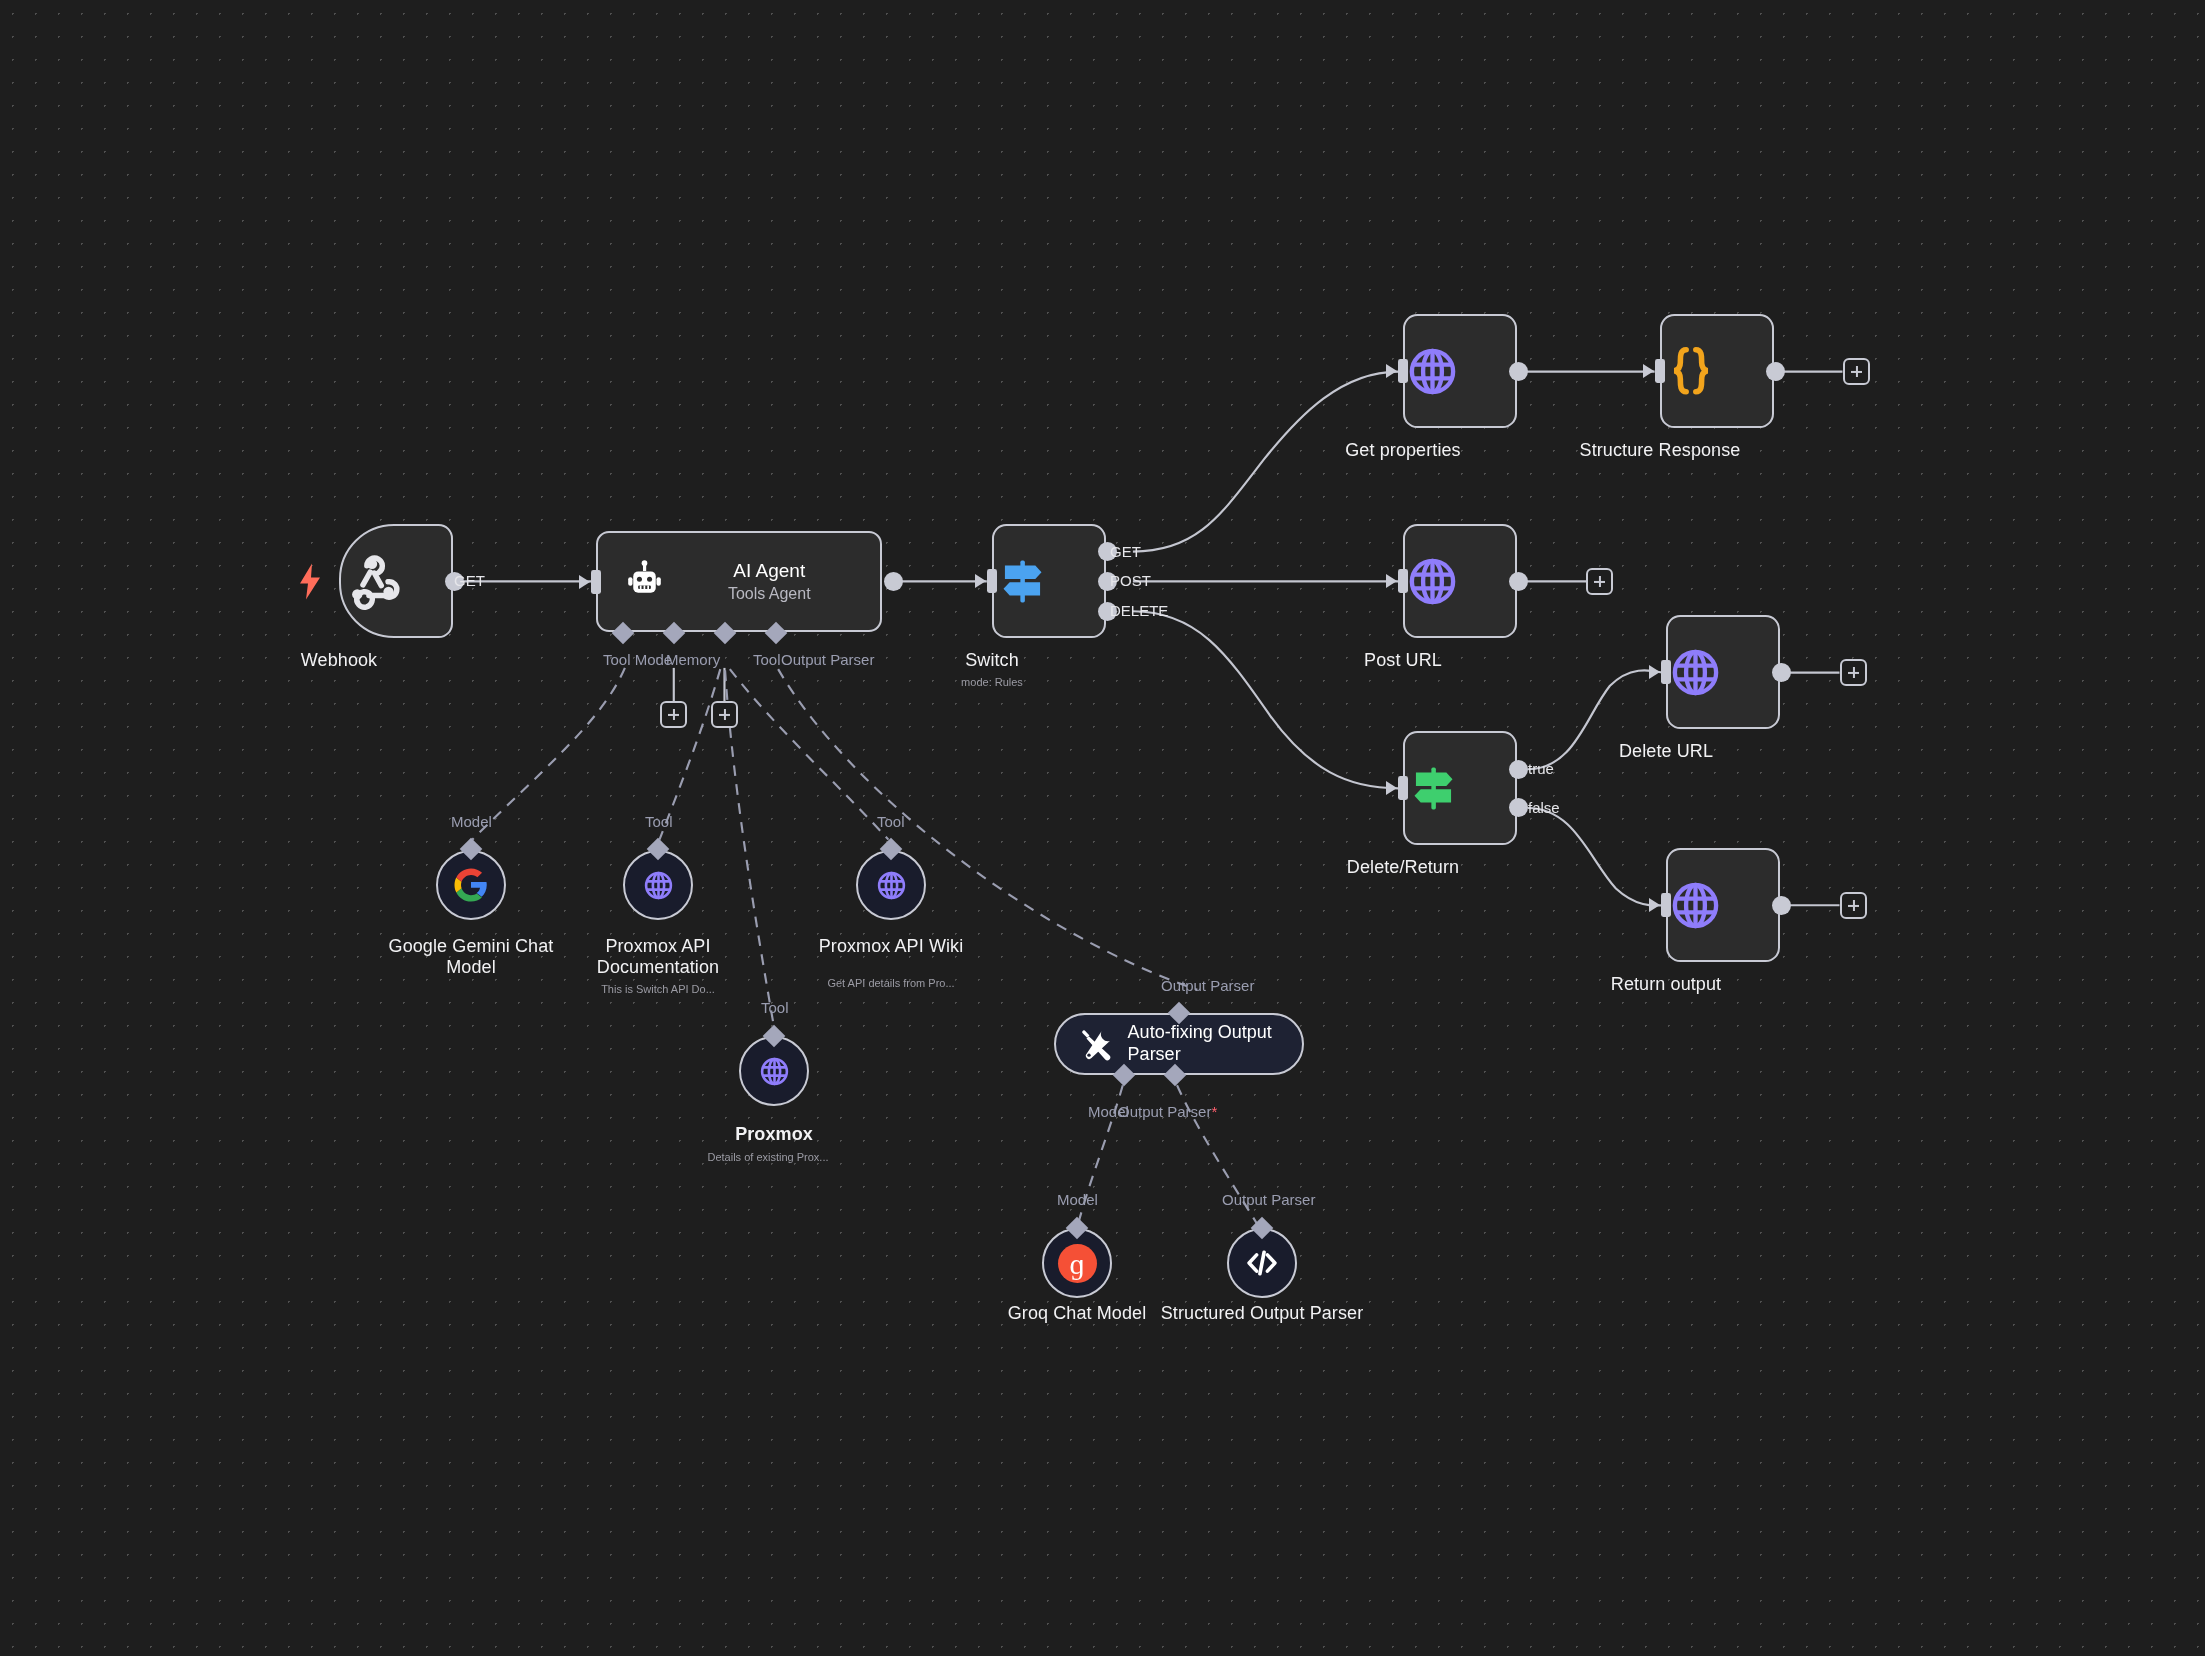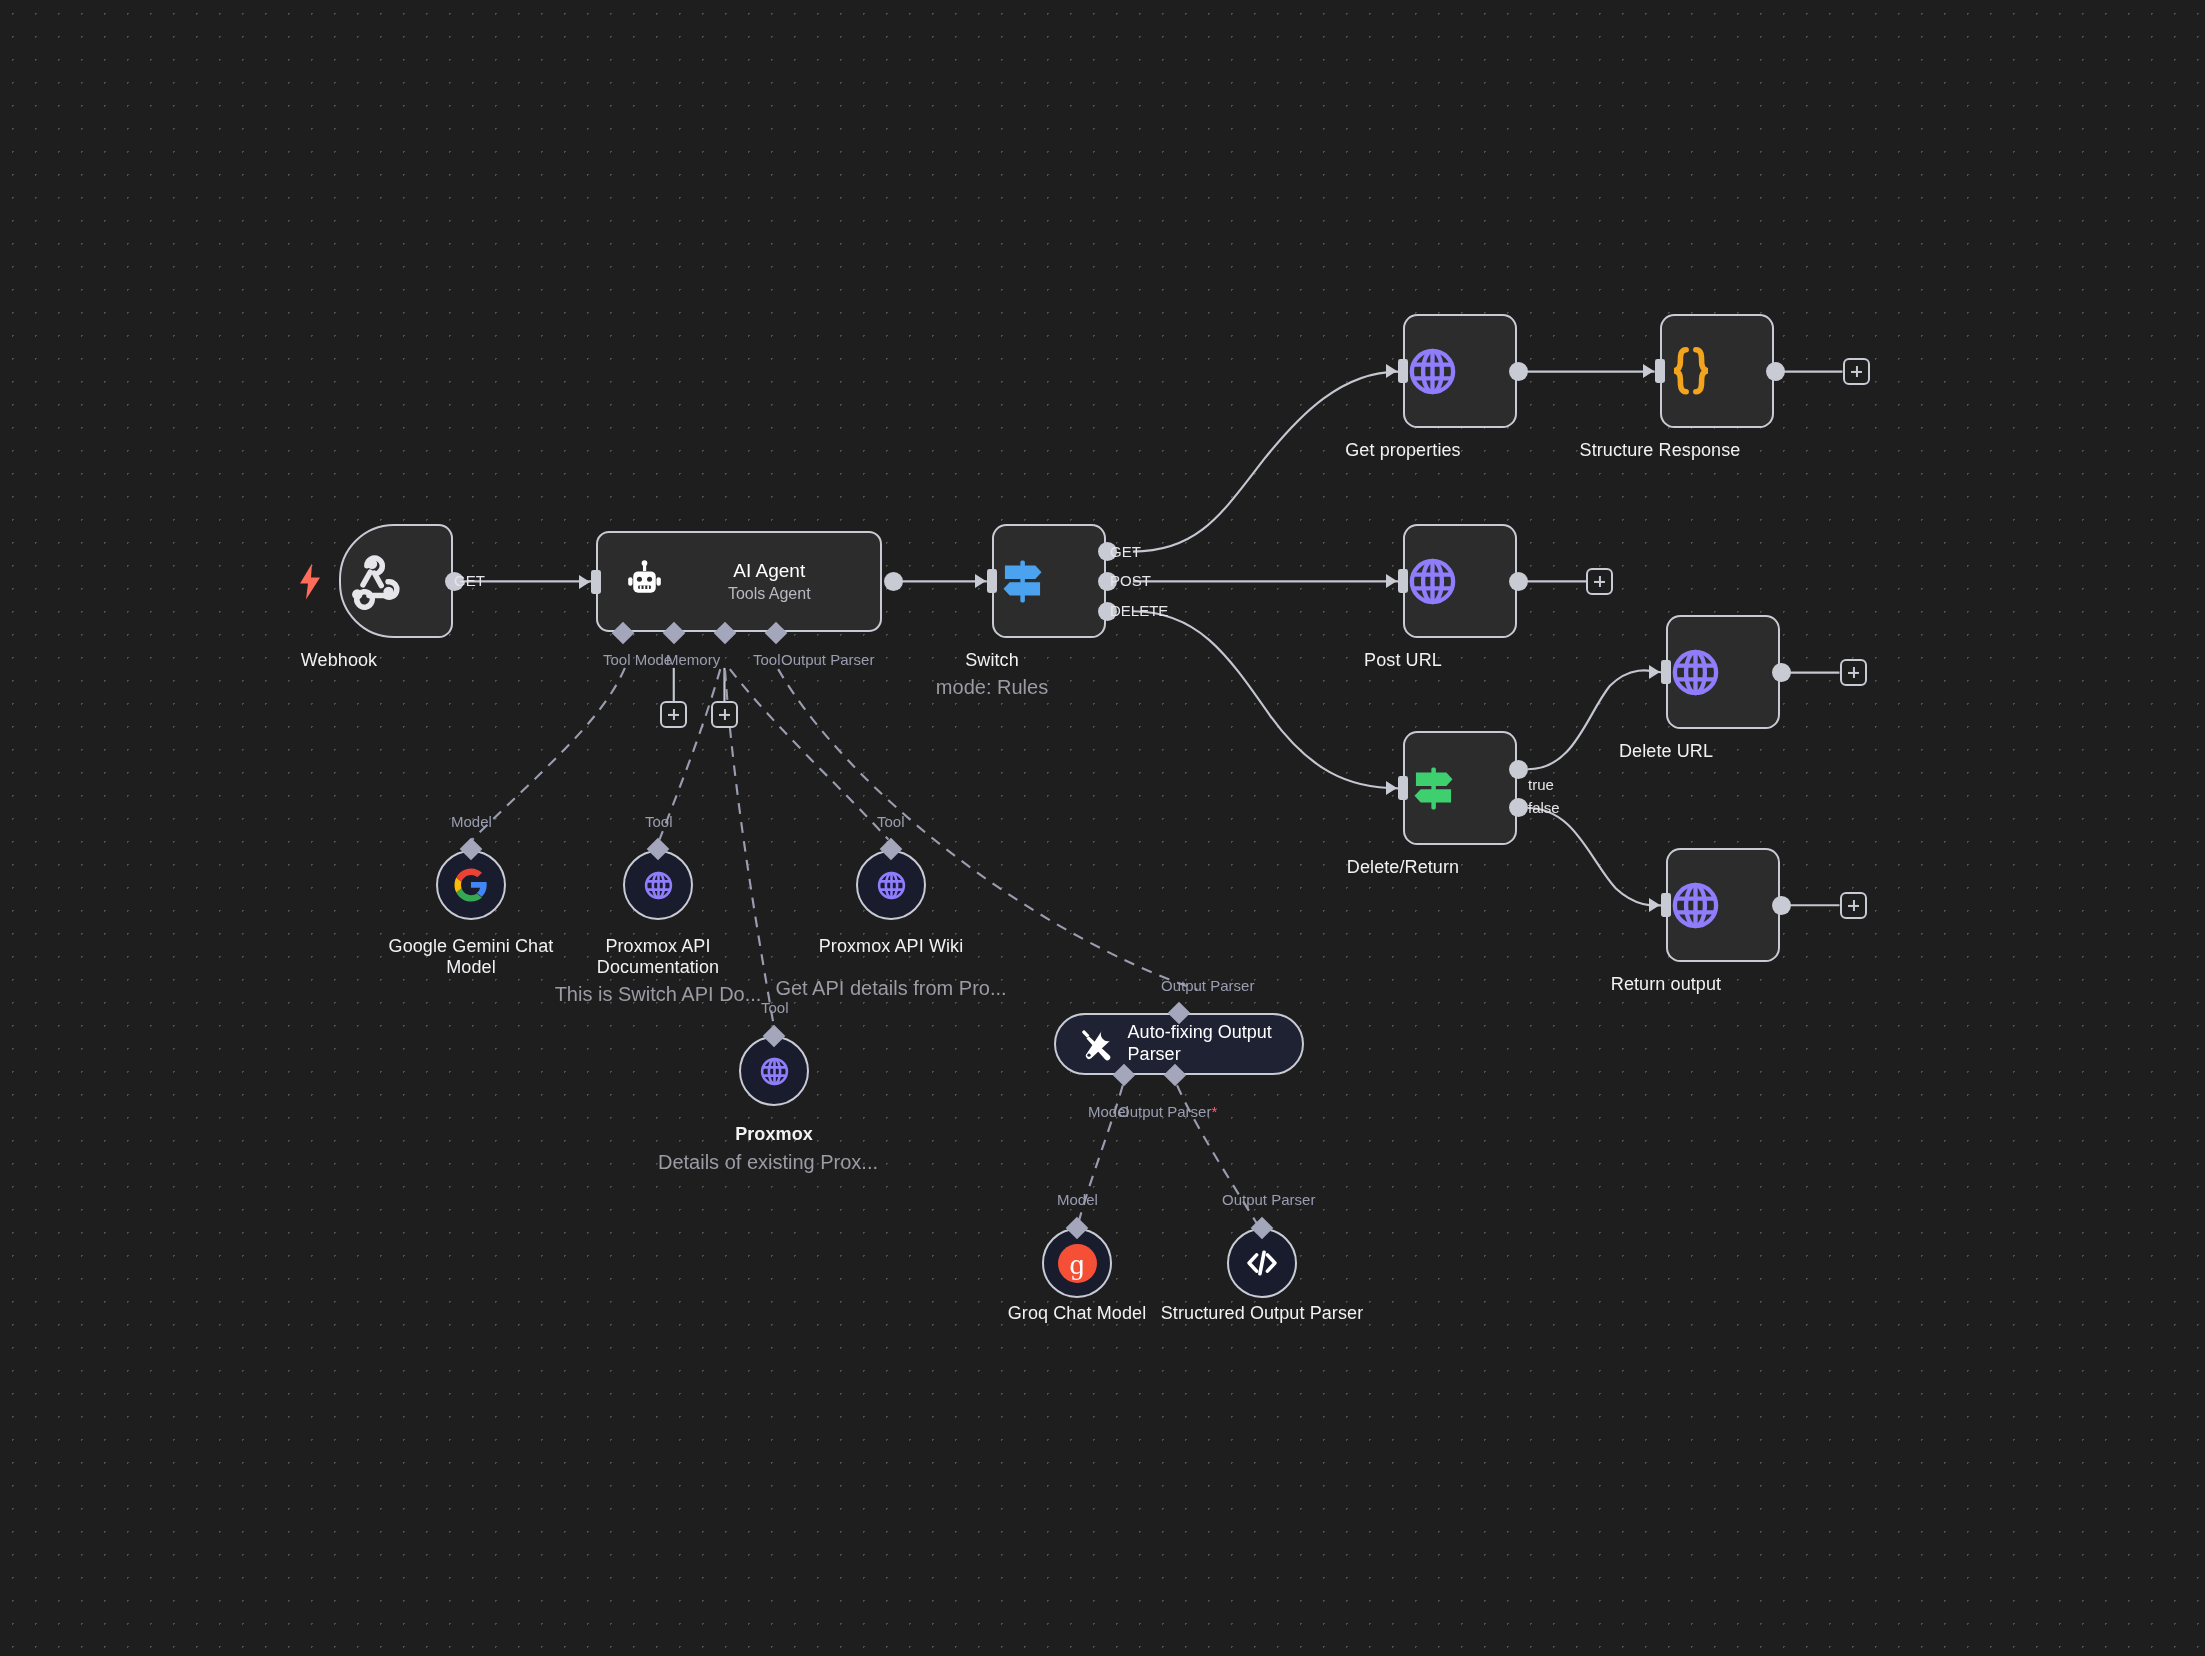--- a/index.html
+++ b/index.html
@@ -39,21 +39,21 @@
   }
   .caption{
     position:absolute; left:50%; transform:translateX(-50%);
     white-space:nowrap; text-align:center;
     font-size:18px; letter-spacing:0.1px; color:#f2f2f4;
   }
   .caption.wrap{ white-space:normal; width:203px; line-height:1.18; }
   .subcap{
     position:absolute; left:50%; transform:translateX(-50%);
     white-space:nowrap; text-align:center;
-    font-size:20px; color:#9b9ba4;
+    font-size:11px; color:#9b9ba4;
   }
 
   
   .agent-box{
     width:286px; height:101px;
     border-radius:13px;
     display:flex; align-items:center; gap:15.5px;
     padding-left:24px; justify-content:flex-start;
   }
   .agent-text{ display:flex; flex-direction:column; align-items:center; flex:1; margin-right:24px;}
@@ -290,21 +290,21 @@
         <rect x="11.1" y="3.2" width="1.9" height="17.6" rx="0.7" fill="#3ecf6e"></rect>
         <path d="M4.6 5.3 H17.4 L20 8.1 L17.4 10.9 H4.6 Z" fill="#3ecf6e"></path>
         <path d="M19.4 12.3 H6.6 L4 15.1 L6.6 17.9 H19.4 Z" fill="#3ecf6e"></path>
       </svg>
     </div>
     <div class="port-in" style="left:-4.8px; top:45px;"></div>
     <div class="port-out" style="left:106px; top:29px;"></div>
     <div class="port-out" style="left:106px; top:67px;"></div>
     <div class="caption" style="top:126px;text-align:right;">Delete/Return</div>
   </div>
-  <div class="port-label" style="left:1528px; top:760px;margin-top:16px;">true</div>
+  <div class="port-label" style="left:1528px; top:760px;">true</div>
   <div class="port-label" style="left:1528px; top:799px;">false</div>
 
   <div class="node" style="left:1666px; top:615px;">
     <div class="nbox sq">
       <svg width="55" height="55" viewBox="0 0 24 24">
         <ellipse cx="12" cy="12" rx="9" ry="9" fill="none" stroke="#8f7dfb" stroke-width="1.9"></ellipse>
         <ellipse cx="12" cy="12" rx="4.1" ry="9" fill="none" stroke="#8f7dfb" stroke-width="1.9"></ellipse>
         <path d="M3.2 9 H20.8 M3.2 15 H20.8 M12 3 V21" stroke="#8f7dfb" stroke-width="1.9" fill="none"></path>
       </svg>
     </div>

